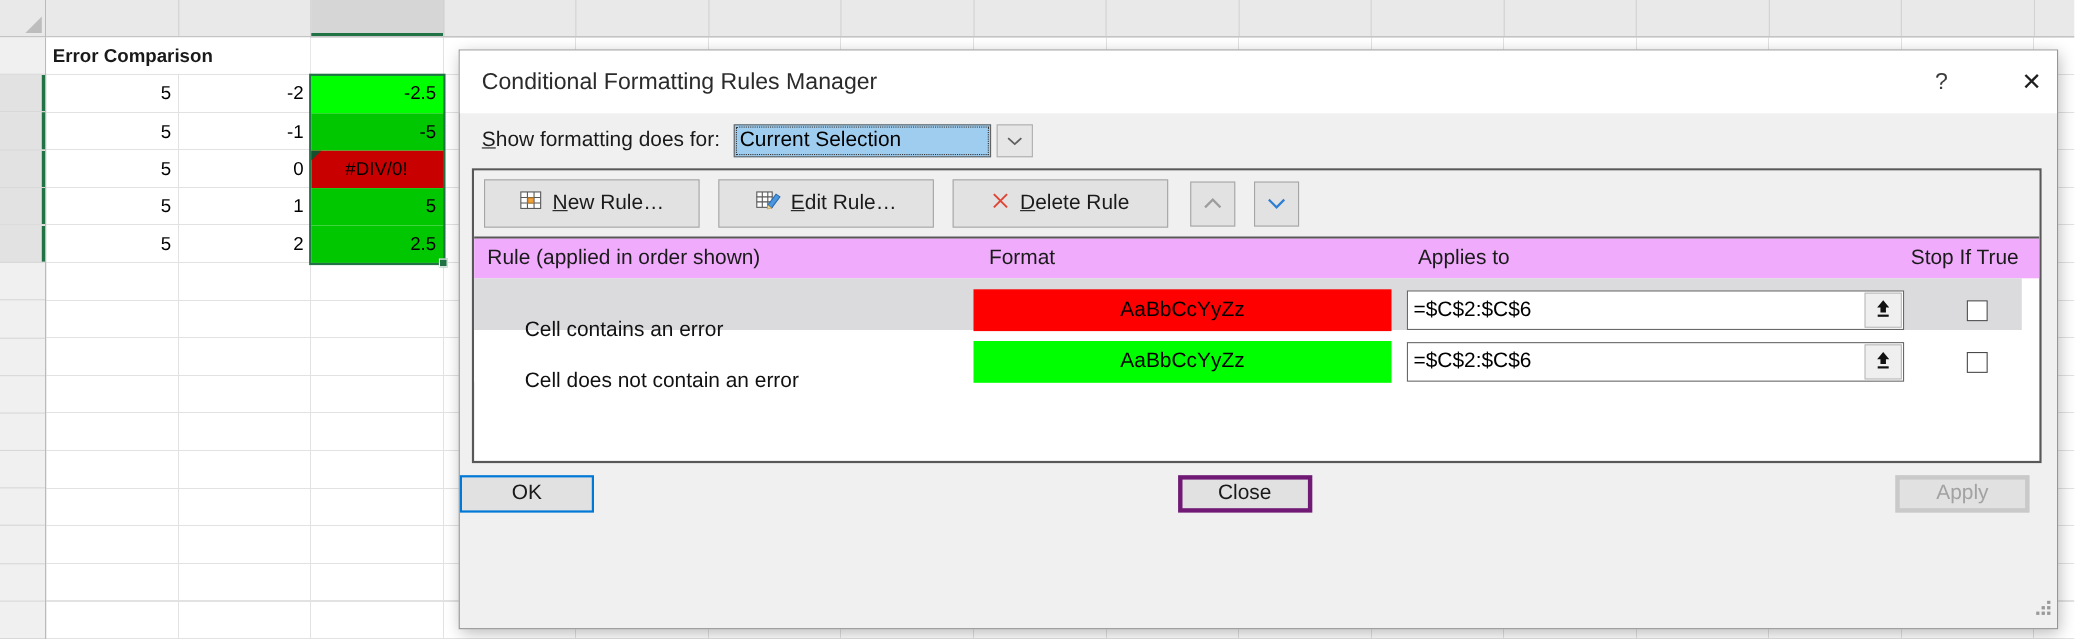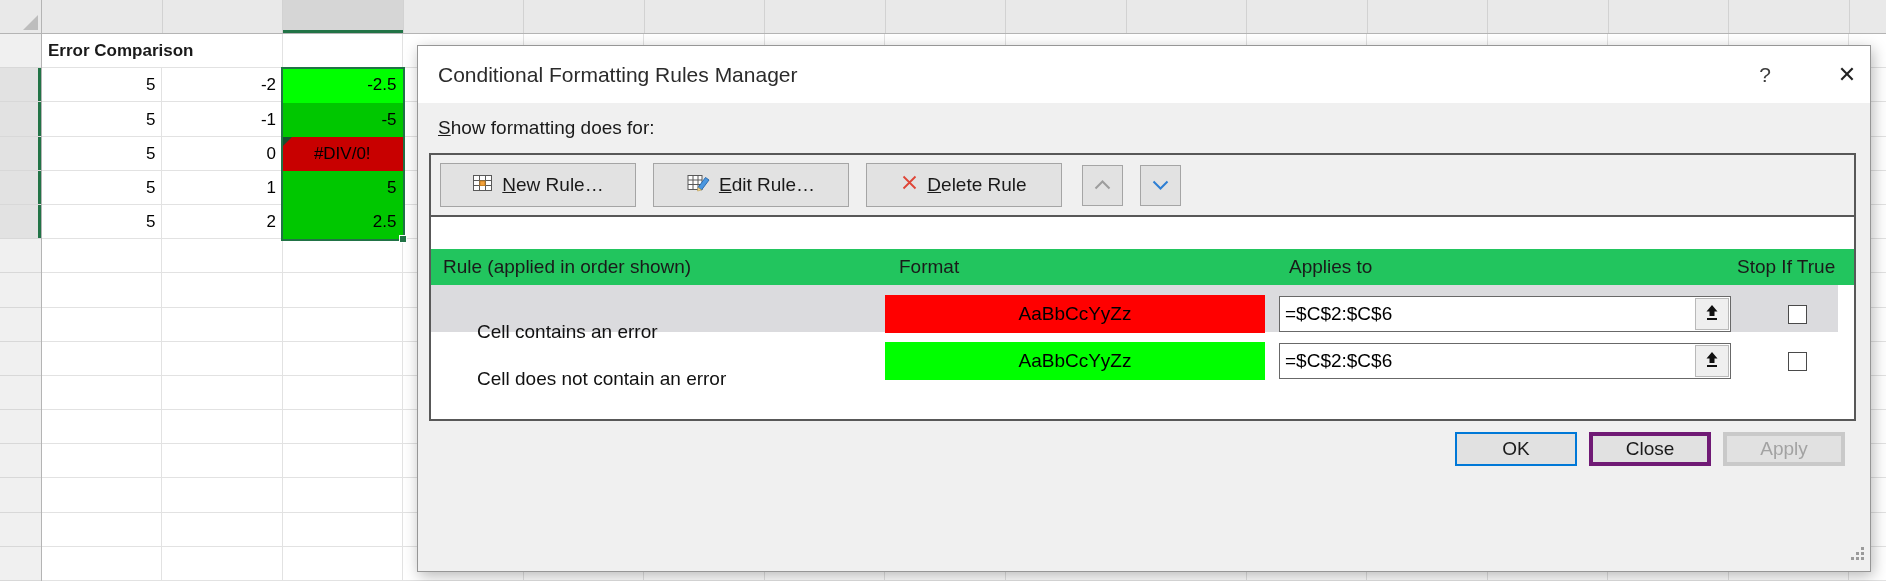--- a/index.html
+++ b/index.html
@@ -63,37 +63,37 @@
     display:flex;flex-direction:column;overflow:hidden;}
   .toolbar{display:flex;align-items:center;gap:17px;padding-left:9px;height:62px;flex:0 0 62px;
     background:#f0f0f0;border-bottom:2px solid #585858;}
   .tb-btn{width:196px;height:44px;background:#e2e2e2;border:1px solid #a5a5a5;
     display:flex;align-items:center;justify-content:center;gap:9px;font-size:19px;color:#1a1a1a;
     font-family:inherit;padding:0;}
   .tb-arrow{width:41px;height:41px;background:#e2e2e2;border:1px solid #a5a5a5;
     display:flex;align-items:center;justify-content:center;padding:0;}
   .tb-arrow.up{margin-left:3px;}
   .list-head{display:grid;grid-template-columns:452px 392px 464px 1fr;height:36px;flex:0 0 36px;
-    align-items:center;font-size:19px;color:#1a1a1a;background:#22c55e;margin-top:32px;}
+    align-items:center;font-size:19px;color:#1a1a1a;background:#f0abfc;}
   .lh1{padding-left:12px;}.lh2{padding-left:16px;}.lh3{padding-left:14px;}.lh4{margin-left:-2px;}
   .rule-row{display:grid;grid-template-columns:452px 392px 464px 1fr;height:47px;
     align-items:center;width:calc(100% - 16px);background:#fff;}
   .rule-row.selected{background:#dbdbde;}
   .rule-name{padding-left:46px;font-size:19px;color:#111;margin-top:36px;}
   .swatch{width:380px;height:38px;margin-left:2px;display:flex;align-items:center;justify-content:center;
     font-size:19px;color:#000;}
   .applies-box{margin-left:4px;width:452px;height:36px;border:1px solid #686868;background:#fff;
     display:flex;align-items:stretch;}
   .applies-input{flex:1;border:0;outline:0;font-size:19px;font-family:inherit;padding-left:5px;
     background:transparent;color:#000;min-width:0;}
   .collapse-btn{width:34px;margin:1px;background:#efefef;border:1px solid #b9b9b9;
     display:flex;align-items:center;justify-content:center;padding:0;}
   .checkbox{width:19px;height:19px;margin-left:49px;border:1px solid #4a4a4a;background:#fff;}
 
-  .footer{display:flex;justify-content:flex-end;gap:12px;padding:11px 25px 0 0;}
+  .footer{display:flex;justify-content:space-between;gap:12px;padding:11px 25px 0 0;}
   .f-btn{width:122px;height:34px;font-size:19px;font-family:inherit;background:#e1e1e1;
     border:4px solid #701a75;color:#1a1a1a;display:flex;align-items:center;justify-content:center;padding:0;}
   .f-btn.ok{border:2px solid var(--ok-border,#0078d7);}
   .f-btn.apply{color:#a2a2a2;border-color:#c9c9c9;}
   .grip{position:absolute;right:5px;bottom:5px;}
   button{cursor:default;}
   u{text-decoration:underline;}
 </style>
 </head>
 <body>
@@ -175,20 +175,30 @@
 
   <div class="dialog">
     <div class="titlebar">
       <div class="d-title">Conditional Formatting Rules Manager</div>
       <div class="d-help">?</div>
       <div class="d-close">✕</div>
     </div>
 
     <div class="show-row">
       <span class="show-label"><u>S</u><span>how formatting does for:</span></span>
+      <span class="combo">
+        <span class="combo-field">Current Selection</span>
+        <button class="combo-arrow">
+          <span>
+            <svg width="15" height="9" viewBox="0 0 15 9">
+                <path d="M1.5 1.5 L7.5 7 L13.5 1.5" fill="none" stroke="#5f5f5f" stroke-width="1.6"></path>
+              </svg>
+          </span>
+        </button>
+      </span>
     </div>
 
     <div class="listbox">
       <div class="toolbar">
         <button class="tb-btn">
           <span>
             <svg width="21" height="20" viewBox="0 0 21 20">
                 <rect x="1.5" y="2.5" width="18" height="15" fill="#fdfdfd" stroke="#595959"></rect>
                 <line x1="1.5" y1="7.5" x2="19.5" y2="7.5" stroke="#595959"></line>
                 <line x1="1.5" y1="12.5" x2="19.5" y2="12.5" stroke="#595959"></line>

